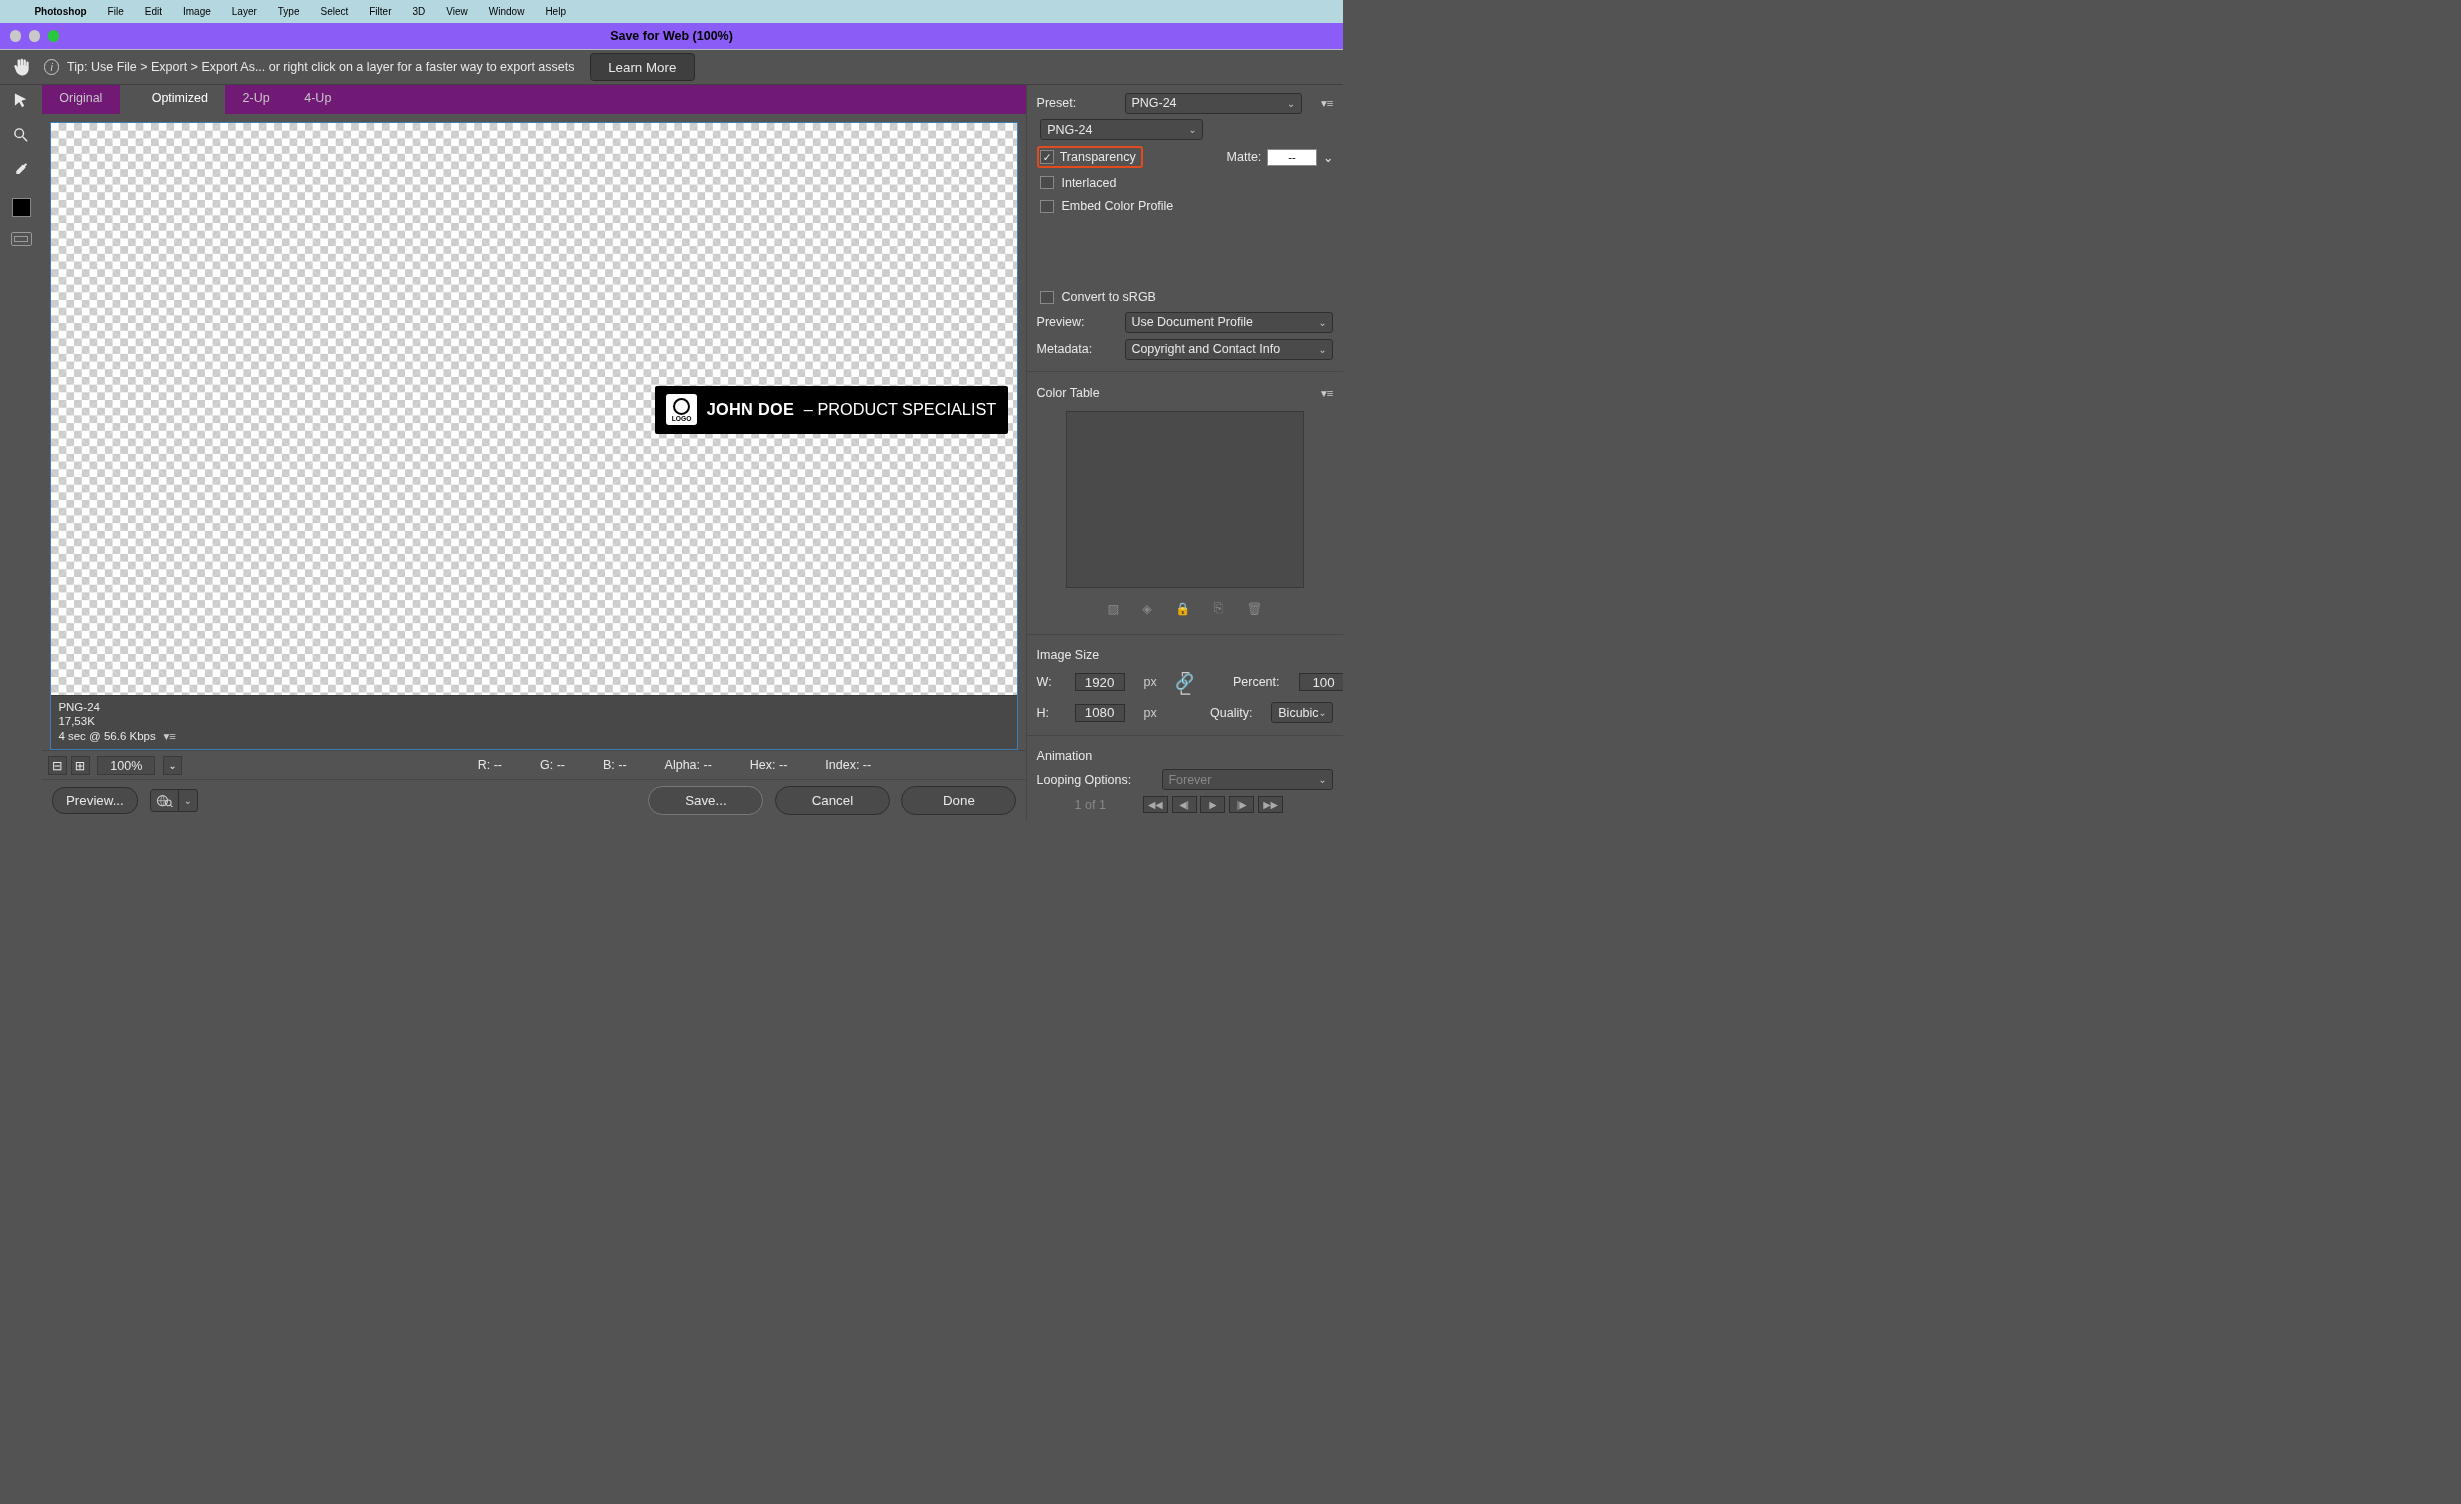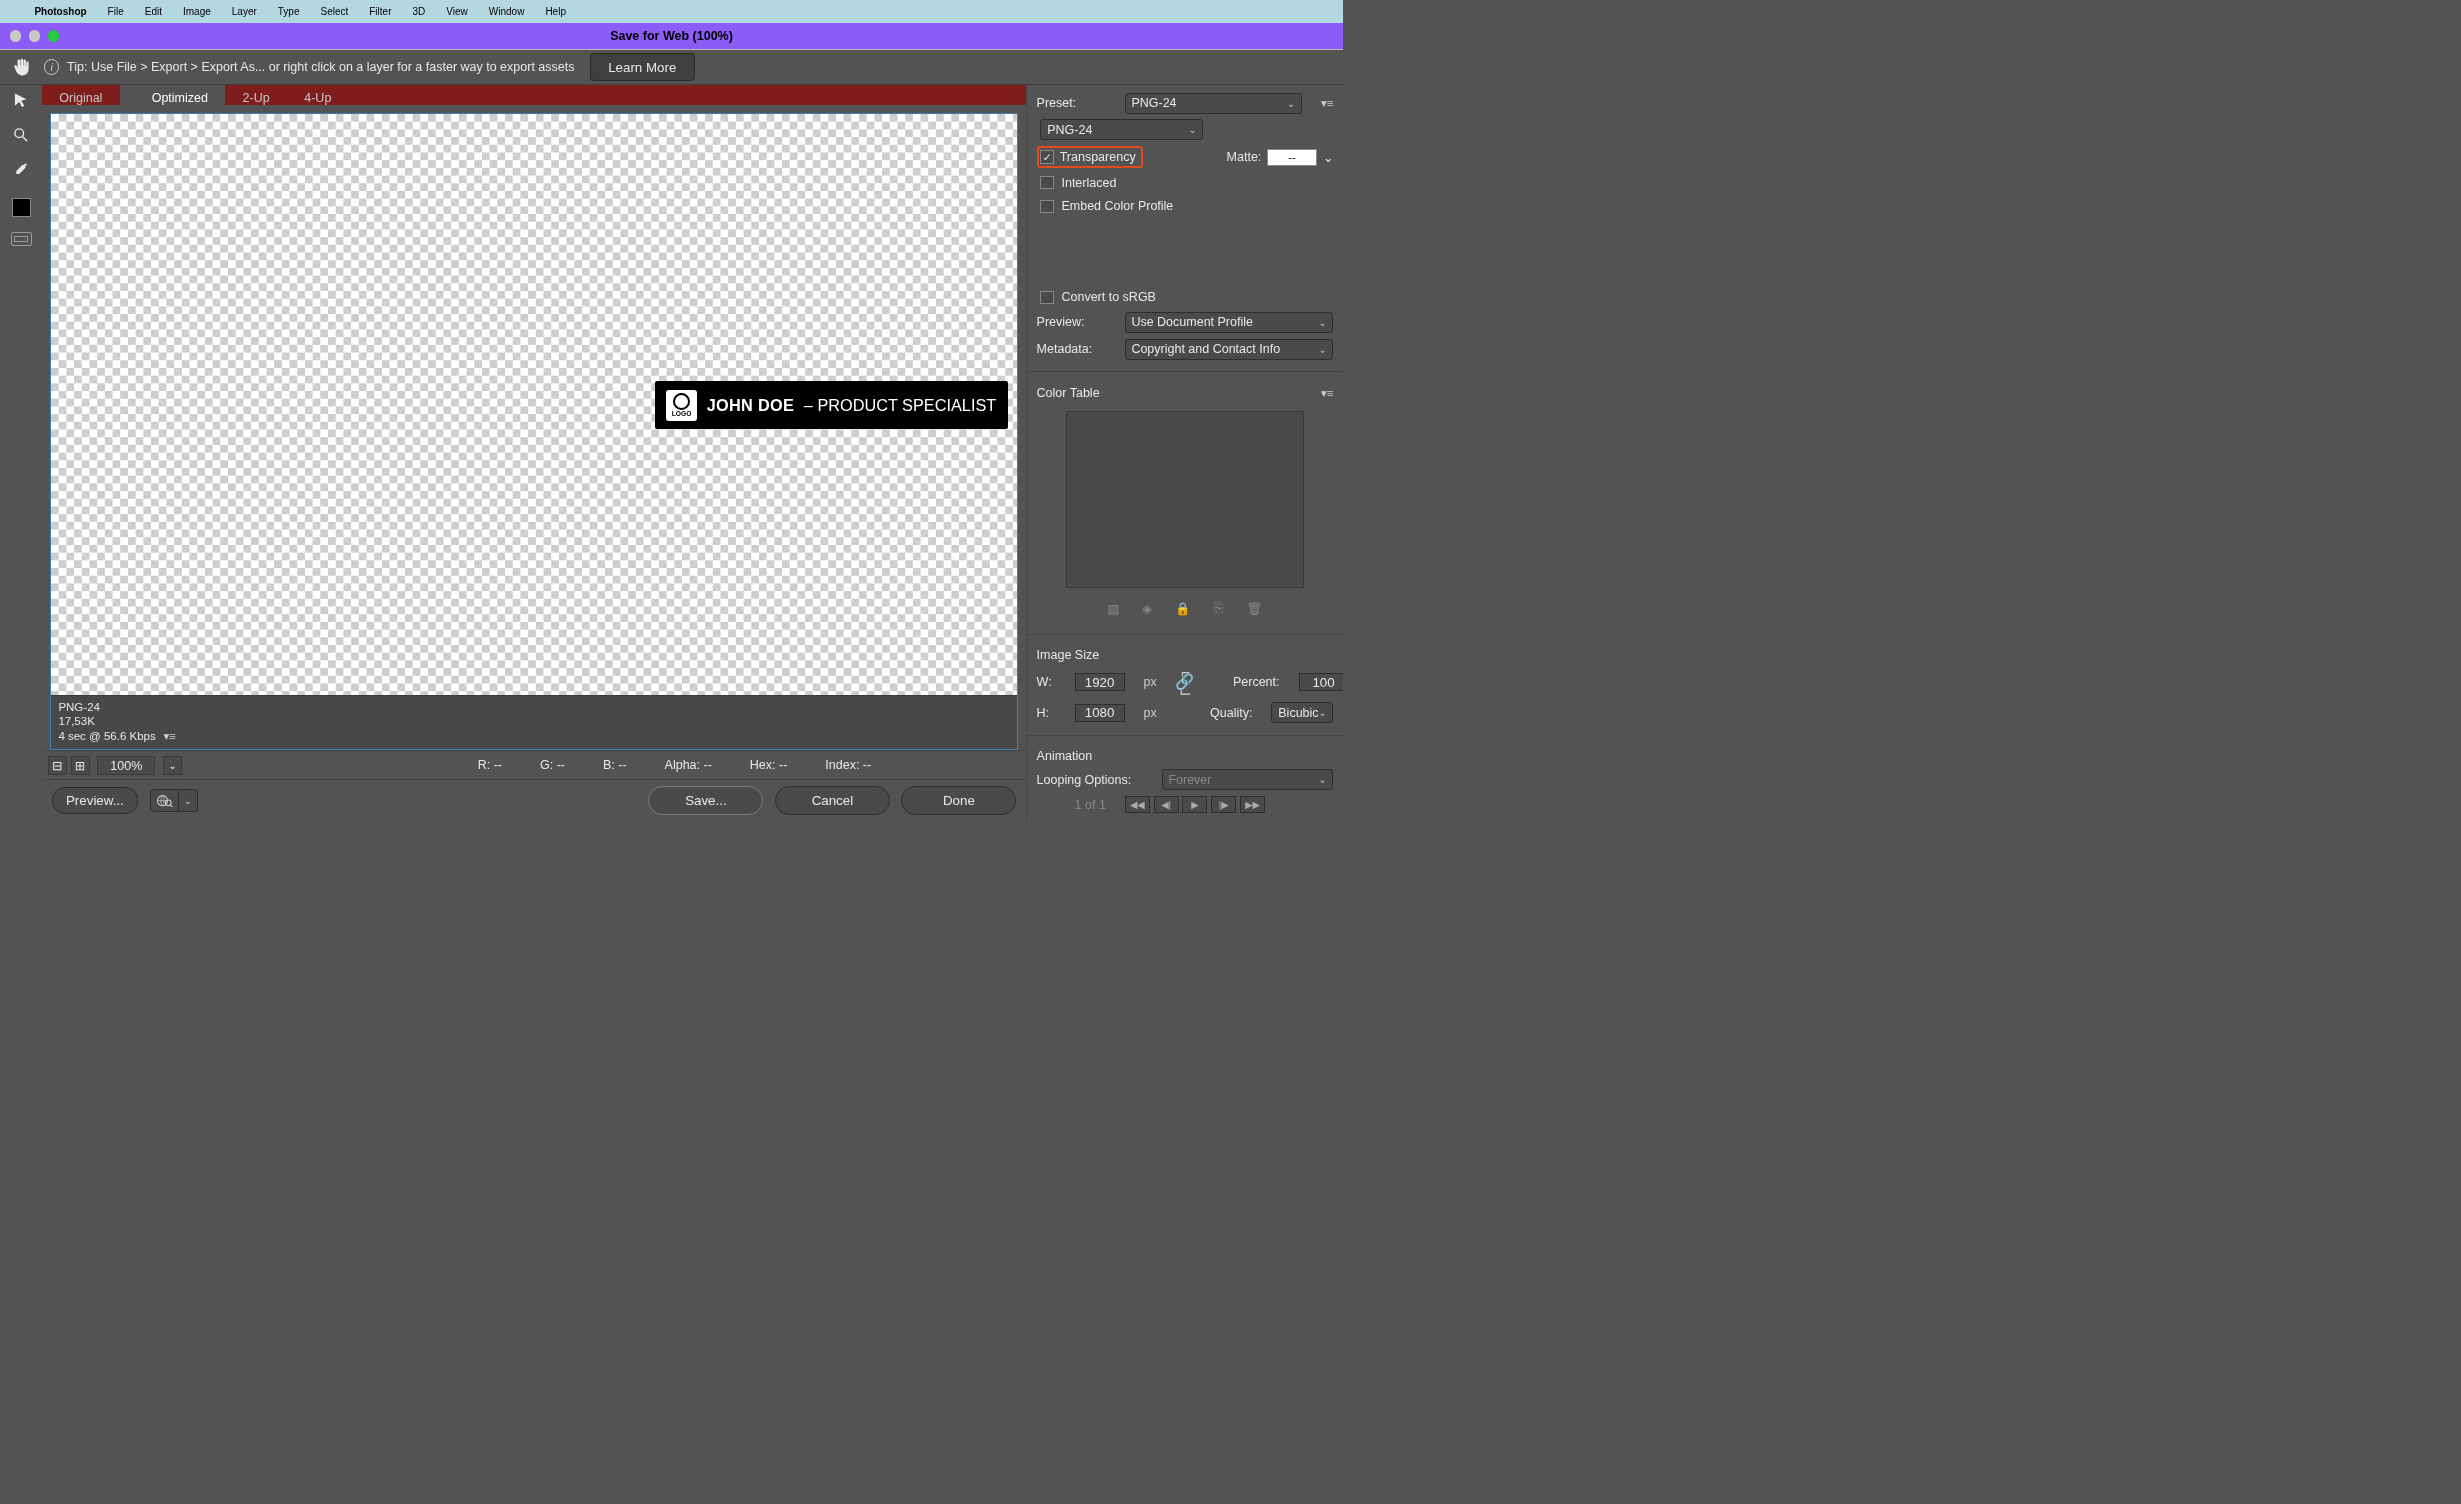--- a/index.html
+++ b/index.html
@@ -27,21 +27,21 @@
 
   
   .main { flex: 1; display: flex; min-height: 0; }
   .left-tools { width: 42px; background: #535353; display: flex; flex-direction: column; align-items: center; gap: 11.5px; padding-top: 3.8px; }
   .left-tools .tool { width: 23px; height: 23px; display:flex; align-items:center; justify-content:center; }
   .left-tools .swatch { width: 19px; height: 19px; background:#000; border:1px solid #888; margin-top:5.8px;}
   .left-tools .slice-badge { width: 21px; height: 13.4px; border:1px solid #999; border-radius:1.9px; margin-top:3.8px; position:relative;}
   .left-tools .slice-badge::before { content:""; position:absolute; left:2.9px; right:2.9px; top:2.9px; bottom:2.9px; border:1px solid #999;}
 
   .center { flex: 1; display: flex; flex-direction: column; min-width:0; }
-  .tabs { height: 20px; background: #7f1d1d; display: flex; }
+  .tabs { height: 29px; background: #701a75; display: flex; }
   .tabs .tab { padding: 5.8px 17.3px; color: #c6c6c6; cursor: pointer; }
   .tabs .tab.active { background: #535353; color: #fff; padding-left: 32px; }
 
   .canvas-wrap { flex:1; margin: 7.7px 7.7px 0 7.7px; border: 1.9px solid #3a7fb5; display:flex; flex-direction:column; min-height:0; }
   .canvas {
     flex:1; position:relative;
     background-image:
       linear-gradient(45deg, #ccc 25%, transparent 25%),
       linear-gradient(-45deg, #ccc 25%, transparent 25%),
       linear-gradient(45deg, transparent 75%, #ccc 75%),
@@ -88,21 +88,21 @@
   .hl { border:2.9px solid #e34b1f; padding:1.9px 5.8px 1.9px 1.9px; border-radius:2.9px; display:inline-flex; align-items:center; gap:5.8px;}
   .matte-row { display:flex; align-items:center; justify-content:flex-end; gap:5.8px; flex:1;}
   .matte-swatch { width:50px; height:17.3px; background:#fff; border:1px solid #888; display:flex; align-items:center; justify-content:center; color:#000; font-size:11.5px;}
   .hr { height:1px; background:#464646; margin:5.8px -9.6px;}
   .section-title { color:#e8e8e8; display:flex; justify-content:space-between; align-items:center; padding-top:1.9px;}
   .color-table-box { height:192px; border:1px solid #3a3a3a; background:#4a4a4a; margin: 5.8px 29px;}
   .ct-icons { display:flex; justify-content:center; gap:23px; color:#888; font-size:12.5px; padding:1.9px 0 5.8px;}
   .numbox { width:50px; height:18px; background:#4a4a4a; border:1px solid #2e2e2e; color:#e8e8e8; text-align:center; }
   .unit { color:#ccc;}
   .link-ic { color:#ccc; font-size:15.4px; display:flex; flex-direction:column; align-items:center; line-height:9.6px;}
-  .playrow { display:flex; align-items:center; gap:19px; padding-left:38px;}
+  .playrow { display:flex; align-items:center; gap:37px; padding-left:38px;}
   .playctrls { display:flex; gap:3.8px;}
   .playctrls .pb { width:25px; height:17.3px; background:#4a4a4a; border:1px solid #2e2e2e; display:flex; align-items:center; justify-content:center; font-size:9.6px; color:#aaa;}
   .disabled { color:#888 !important;}
   .flyout { font-size:11.5px; color:#ccc; cursor:pointer;}
   svg { display:block;}
 </style>
 </head>
 <body>
 
 <div class="root">

